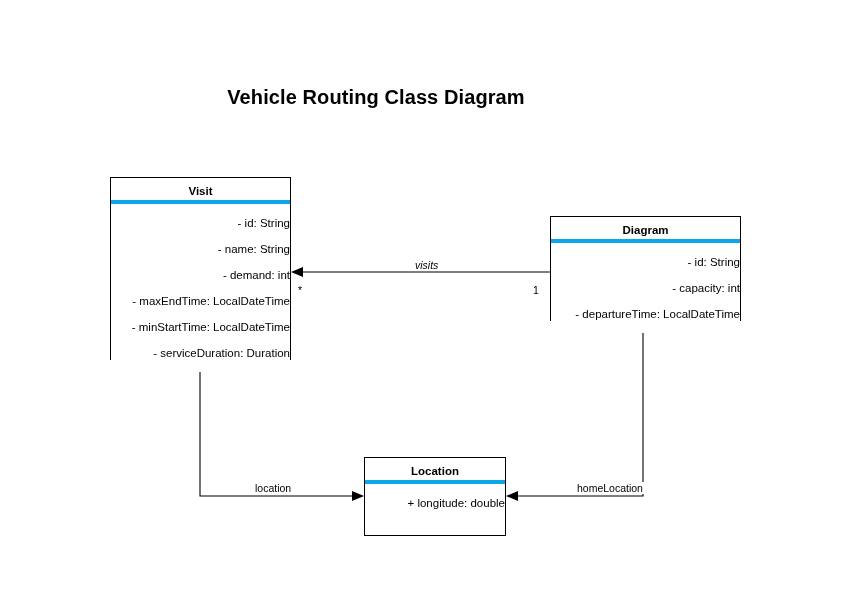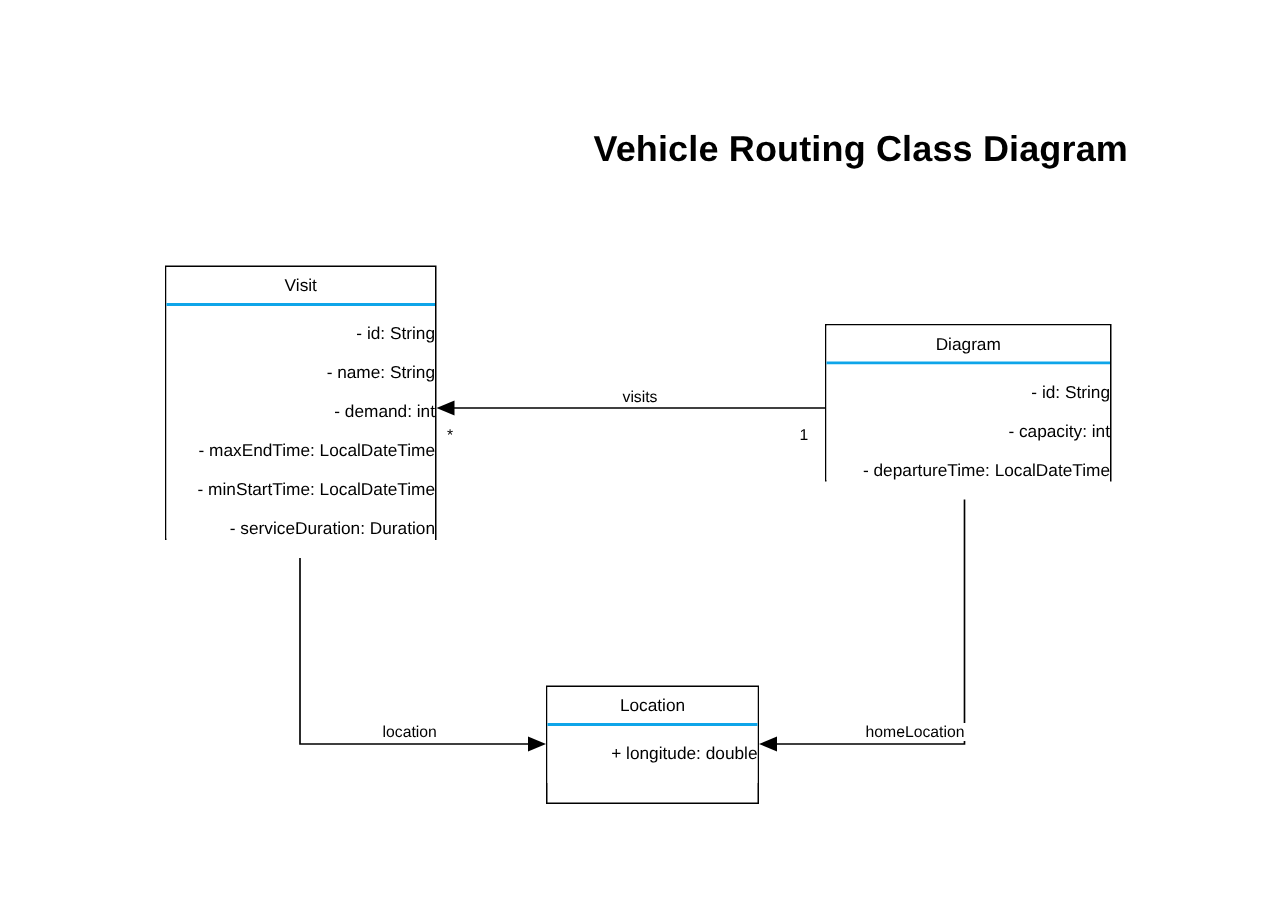--- a/index.html
+++ b/index.html
@@ -17,44 +17,45 @@
     width: 850px;
     height: 600px;
     background: #ffffff;
     overflow: hidden;
   }
   #diagram-title {
     position: absolute;
     left: 0;
     top: 86px;
     width: 752px;
-    text-align: right;
-    font-size: 24px;
+    text-align: center;
+    font-size: 20px;
     font-weight: bold;
     color: #000000;
     letter-spacing: 0.1px;
   }
 
   
   .uml-class {
     position: absolute;
     box-sizing: border-box;
     background: #ffffff;
     border: 1px solid #000000;
     z-index: 3;
   }
   .uml-class-name {
     box-sizing: border-box;
     height: 26px;
     line-height: 26px;
     text-align: center;
     font-size: 11.5px;
-    border-bottom: 2px solid #0ea5e9;
+    border-bottom: 4px solid #0ea5e9;
     background: #ffffff;
     color: #000000;
+    font-weight: bold;
   }
   .uml-attrs {
     box-sizing: border-box;
     padding: 6px 0 6px 0;
     background: #ffffff;
   }
   .uml-attr {
     box-sizing: border-box;
     height: 26px;
     line-height: 26px;
@@ -100,21 +101,21 @@
     z-index: 4;
   }
   .mult-label {
     position: absolute;
     font-size: 10.5px;
     color: #000000;
     background: transparent;
     white-space: nowrap;
     z-index: 4;
   }
-  #label-visits       { left: 412px; top: 259px; }
+  #label-visits       { left: 412px; top: 259px; font-style: italic; }
   #label-location     { left: 252px; top: 482px; }
   #label-homelocation { left: 546px; top: 482px; margin-left: 28px; }
   #mult-visit-end     { left: 298px; top: 284px; }
   #mult-vehicle-end   { left: 533px; top: 284px; }
 </style>
 </head>
 <body>
 
 <div id="canvas">
 

